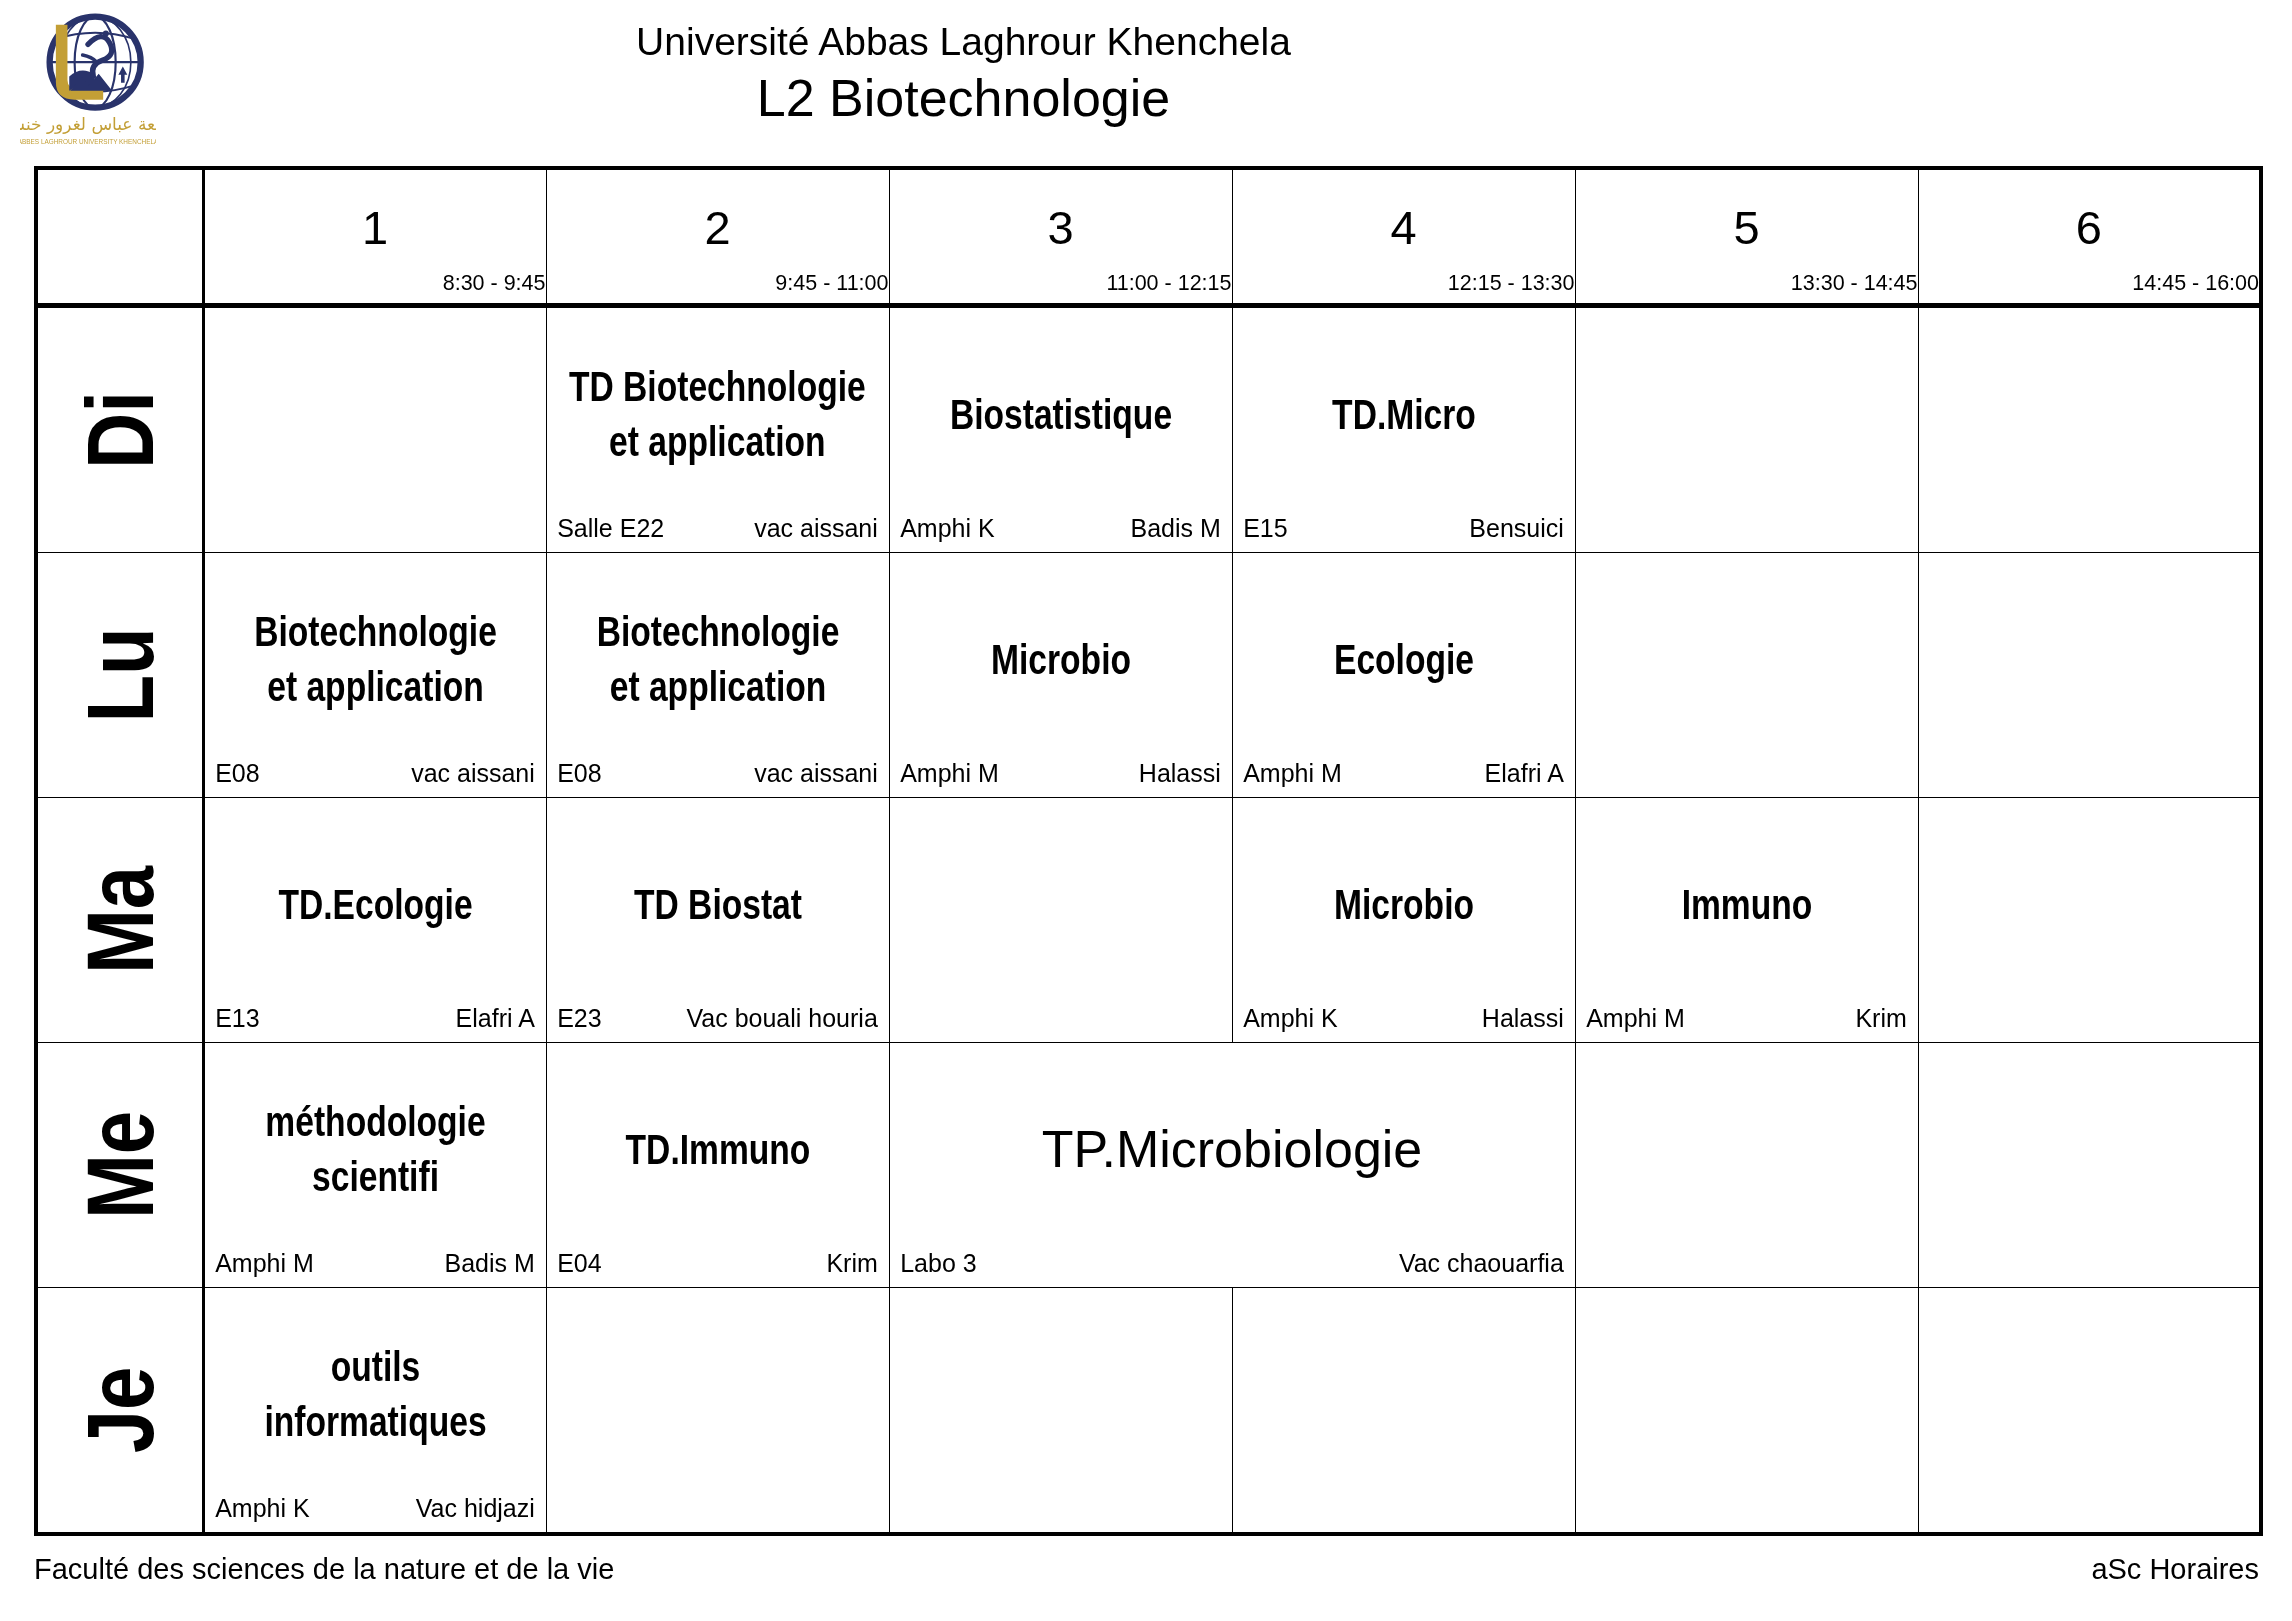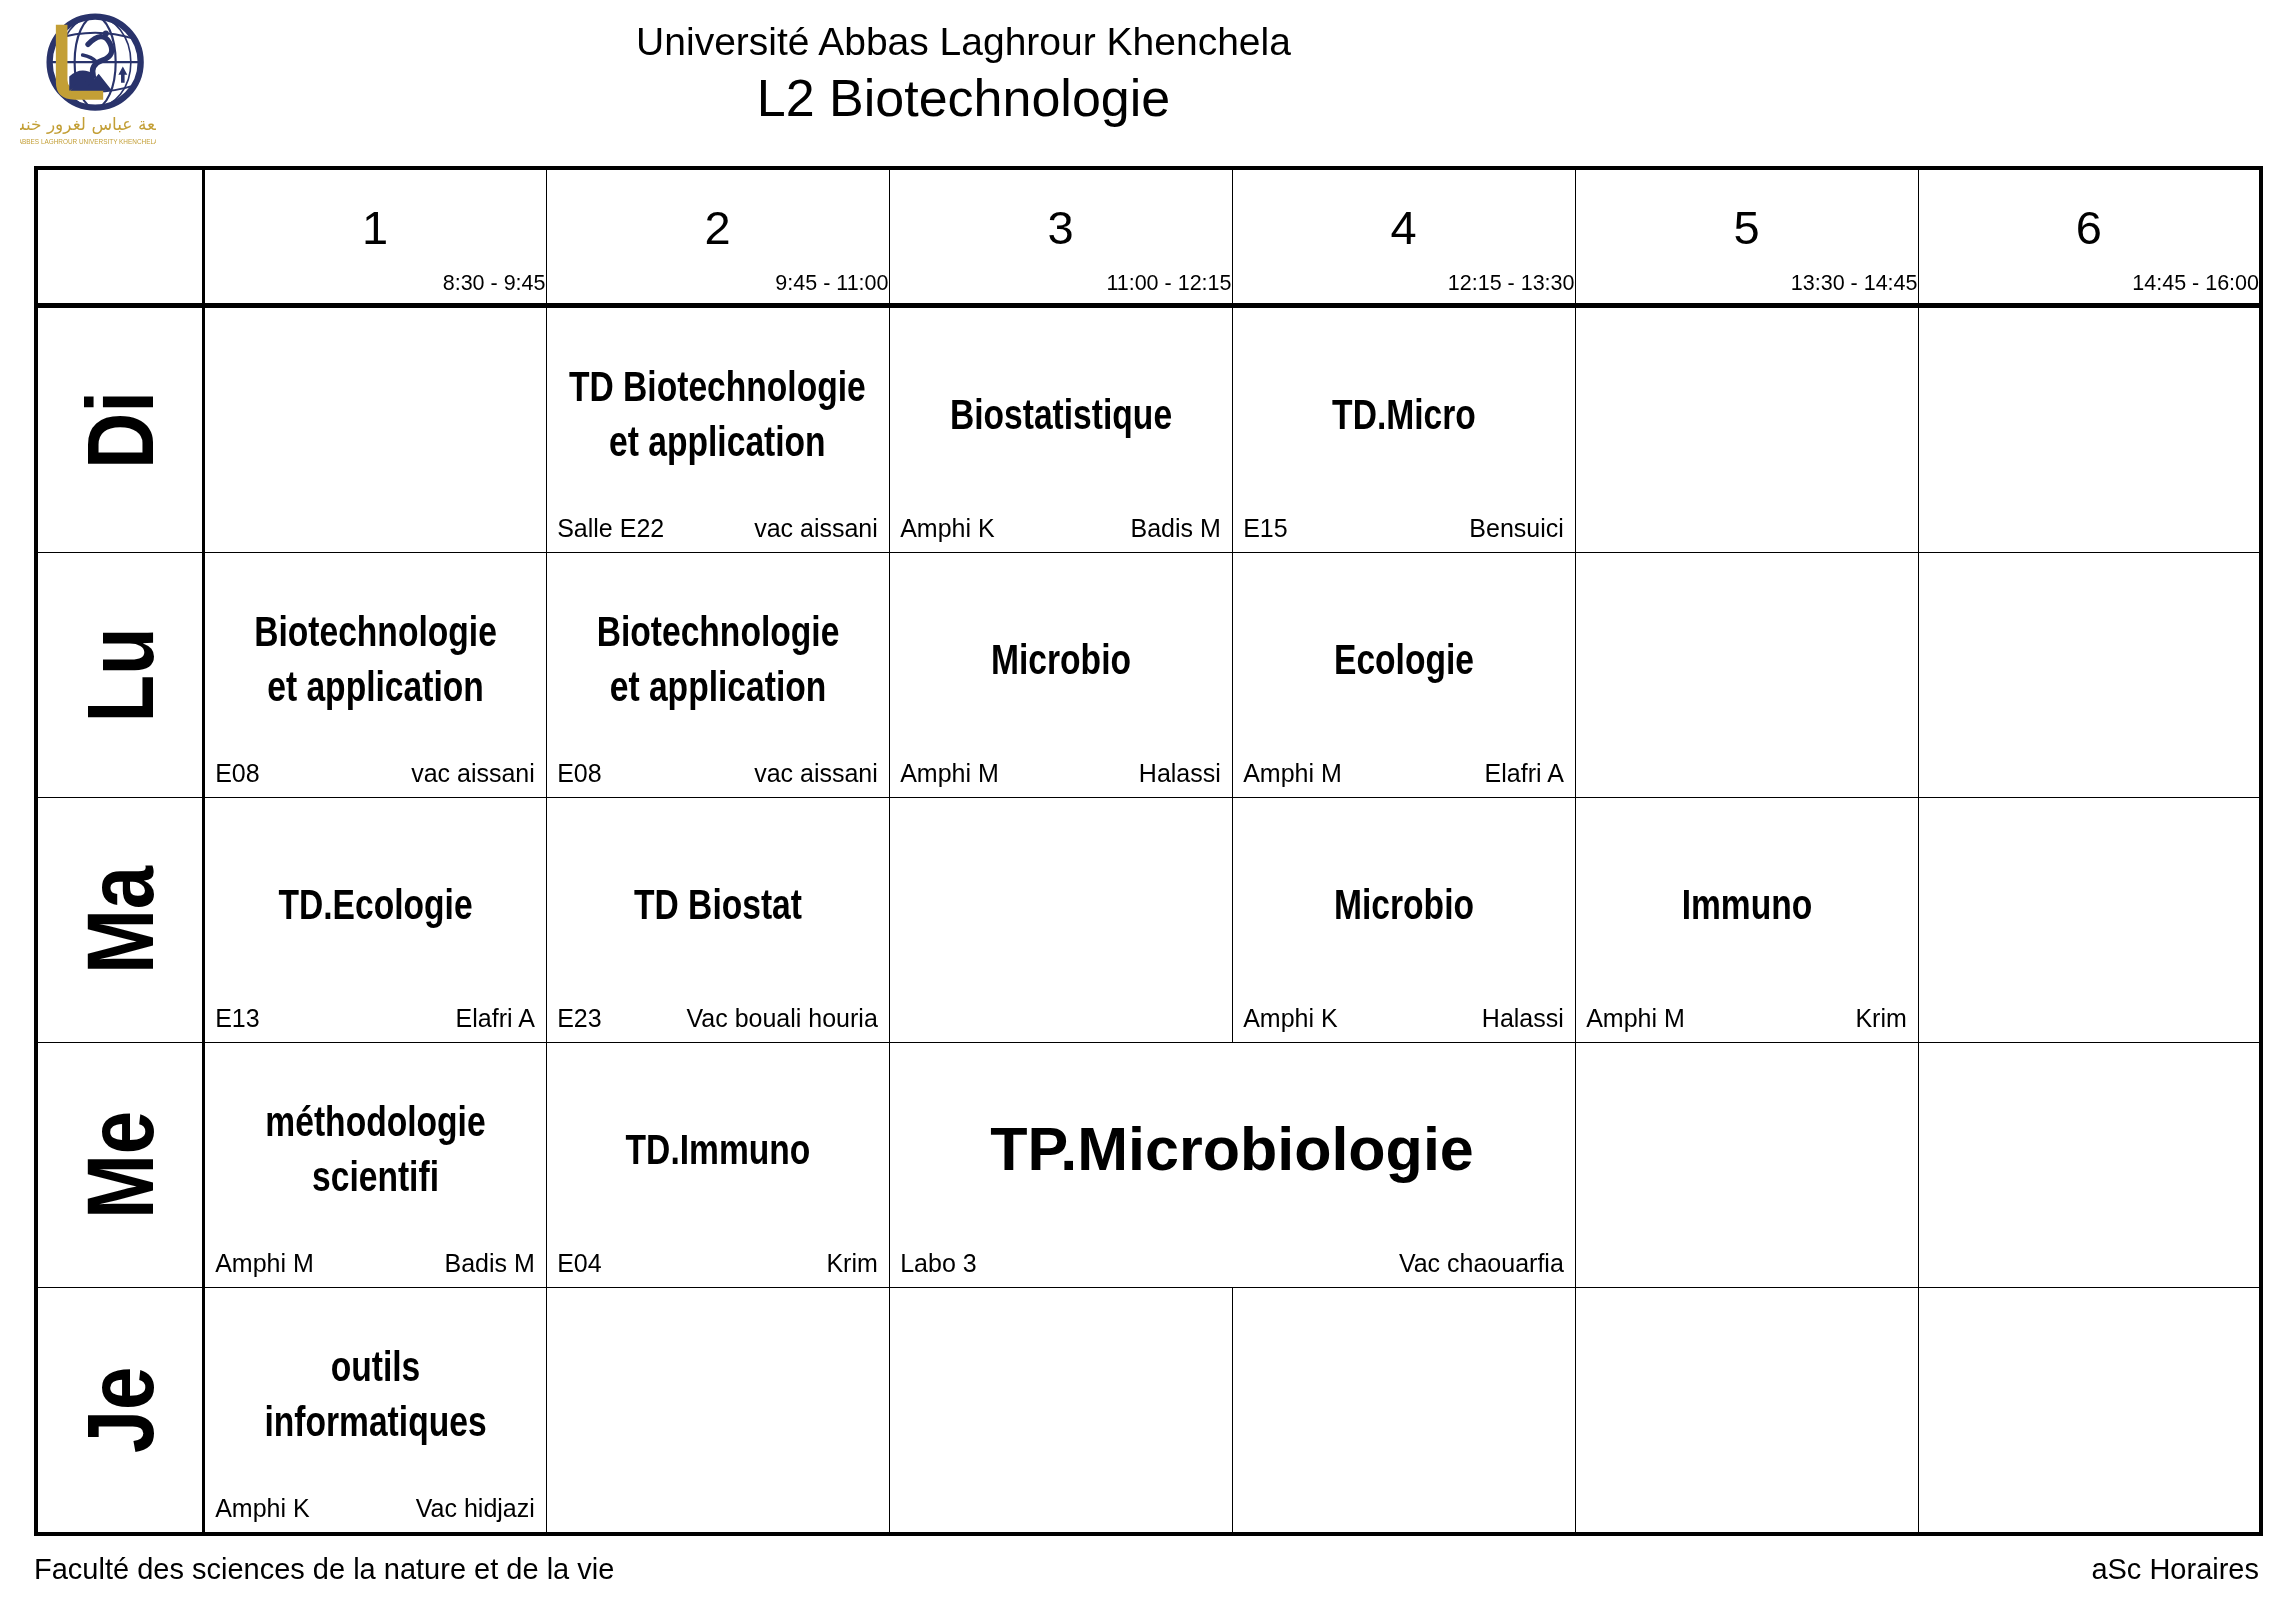--- a/index.html
+++ b/index.html
@@ -35,21 +35,21 @@
   }
   
   .cwrap{position:relative;height:244px;box-sizing:border-box;
          display:flex;align-items:center;justify-content:center;padding-bottom:30px;}
   .ctitle{
     flex-shrink:0;width:100%;text-align:center;
     font-size:42px;font-weight:bold;line-height:1.3;
     transform:scaleX(0.8);transform-origin:50% 50%;
   }
   .ctitle.wide{width:116%;}
-  .ctitle.plain{width:100%;transform:none;font-weight:bold;font-size:61px;}
+  .ctitle.plain{width:100%;transform:none;font-weight:normal;font-size:52px;}
   .cmeta{position:absolute;left:10.7px;right:10.7px;bottom:10.7px;
          display:flex;justify-content:space-between;align-items:baseline;
          font-size:25px;line-height:1;}
   .cmeta .room{text-align:left;}
   .cmeta .teacher{text-align:right;}
   
   .footer-left{position:absolute;left:34px;top:1553px;font-size:29px;}
   .footer-right{position:absolute;right:34px;top:1553px;font-size:29px;text-align:center;}
 </style>
 </head>

